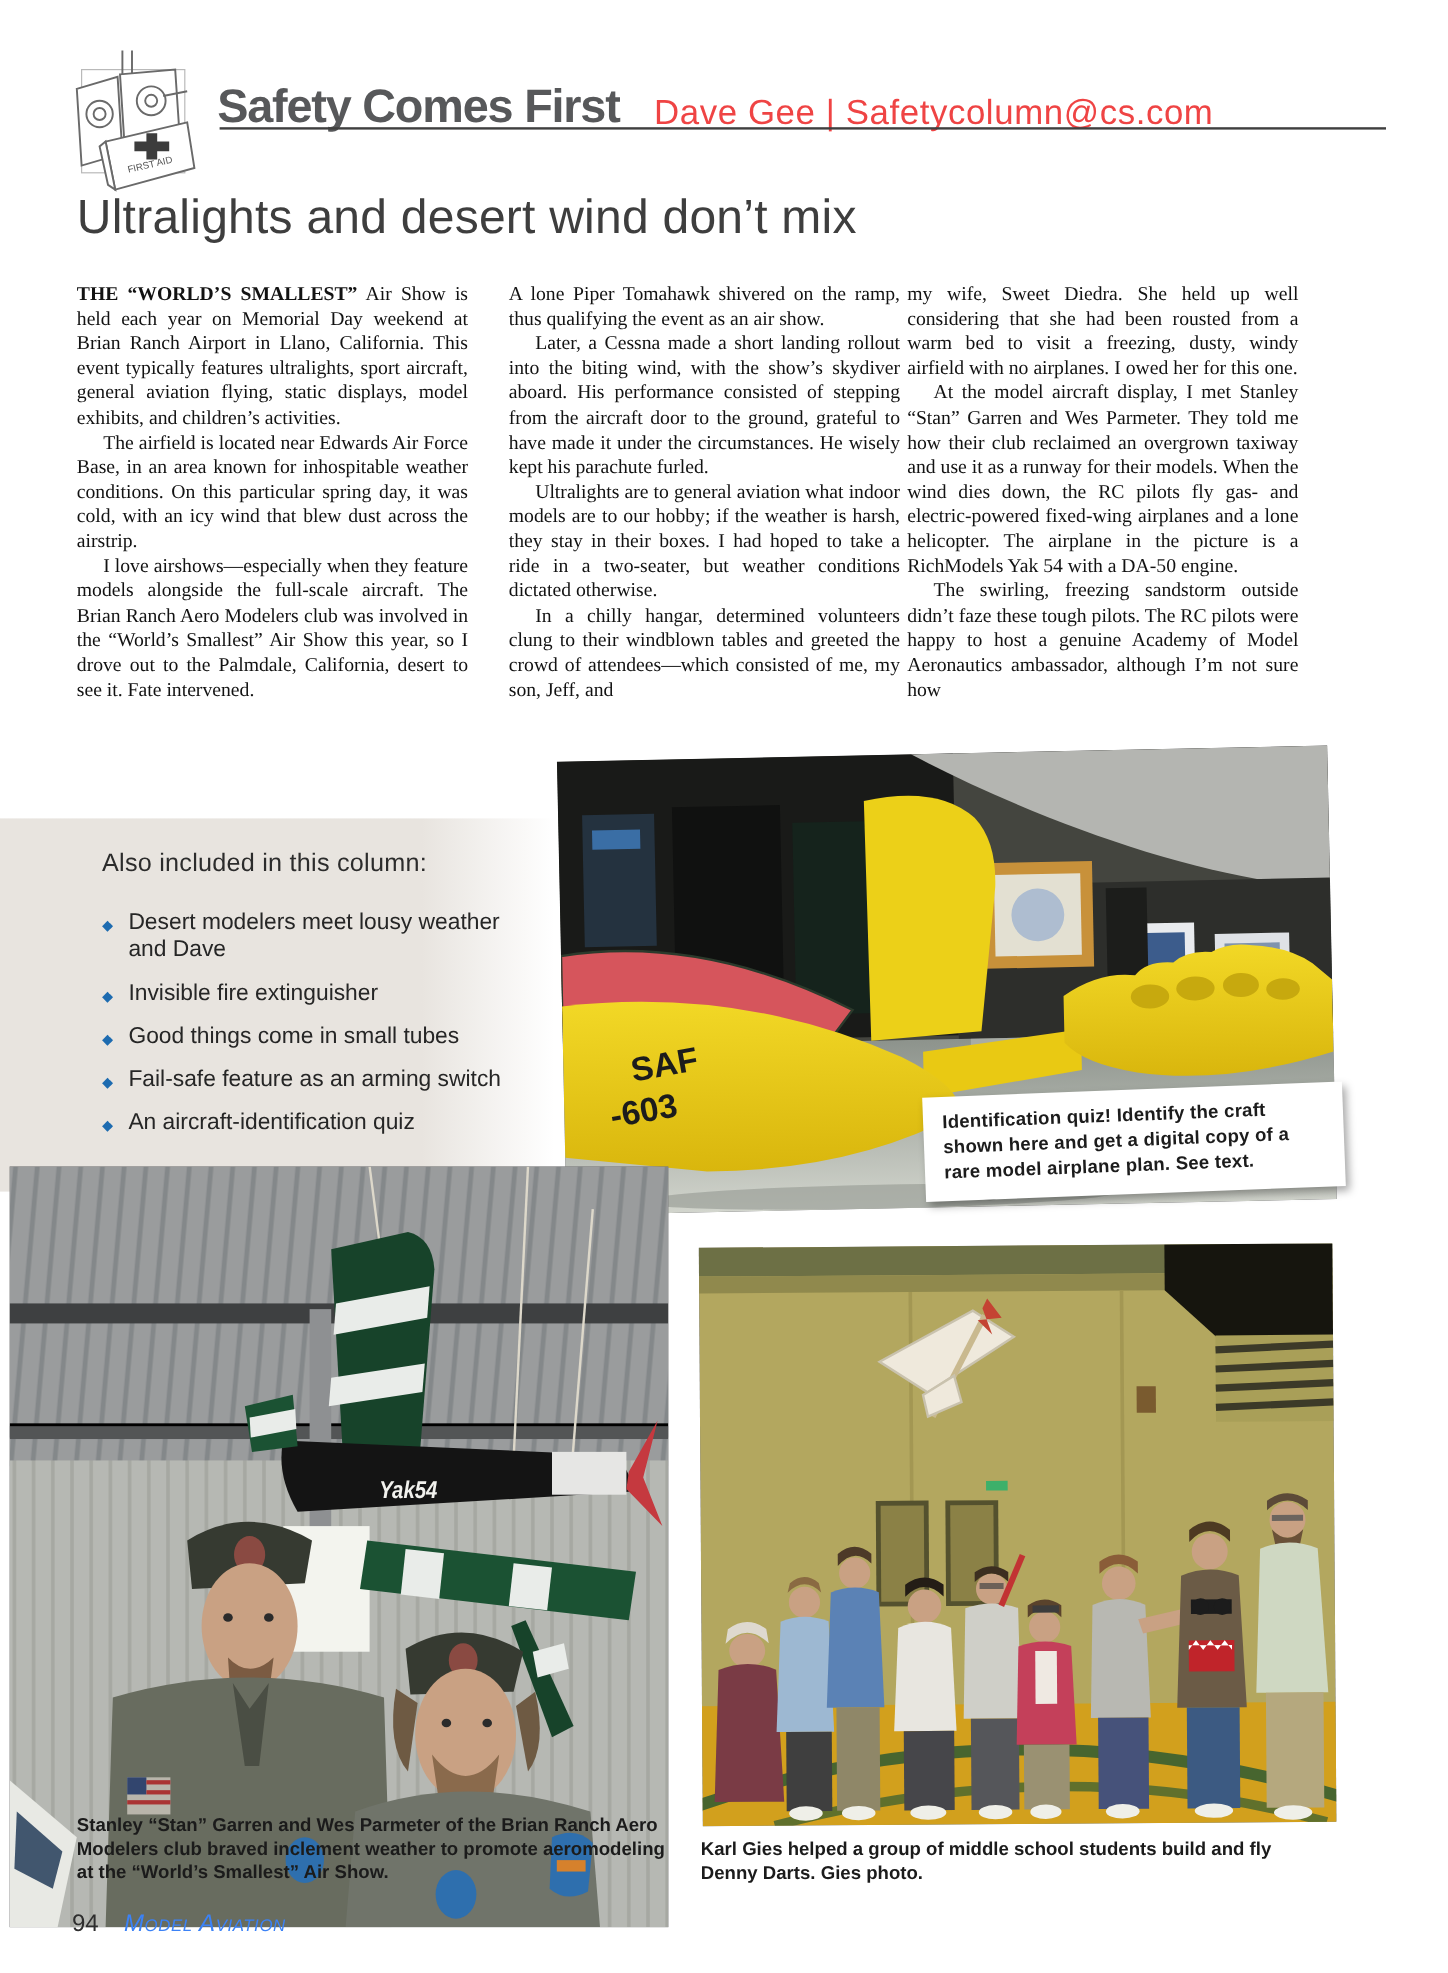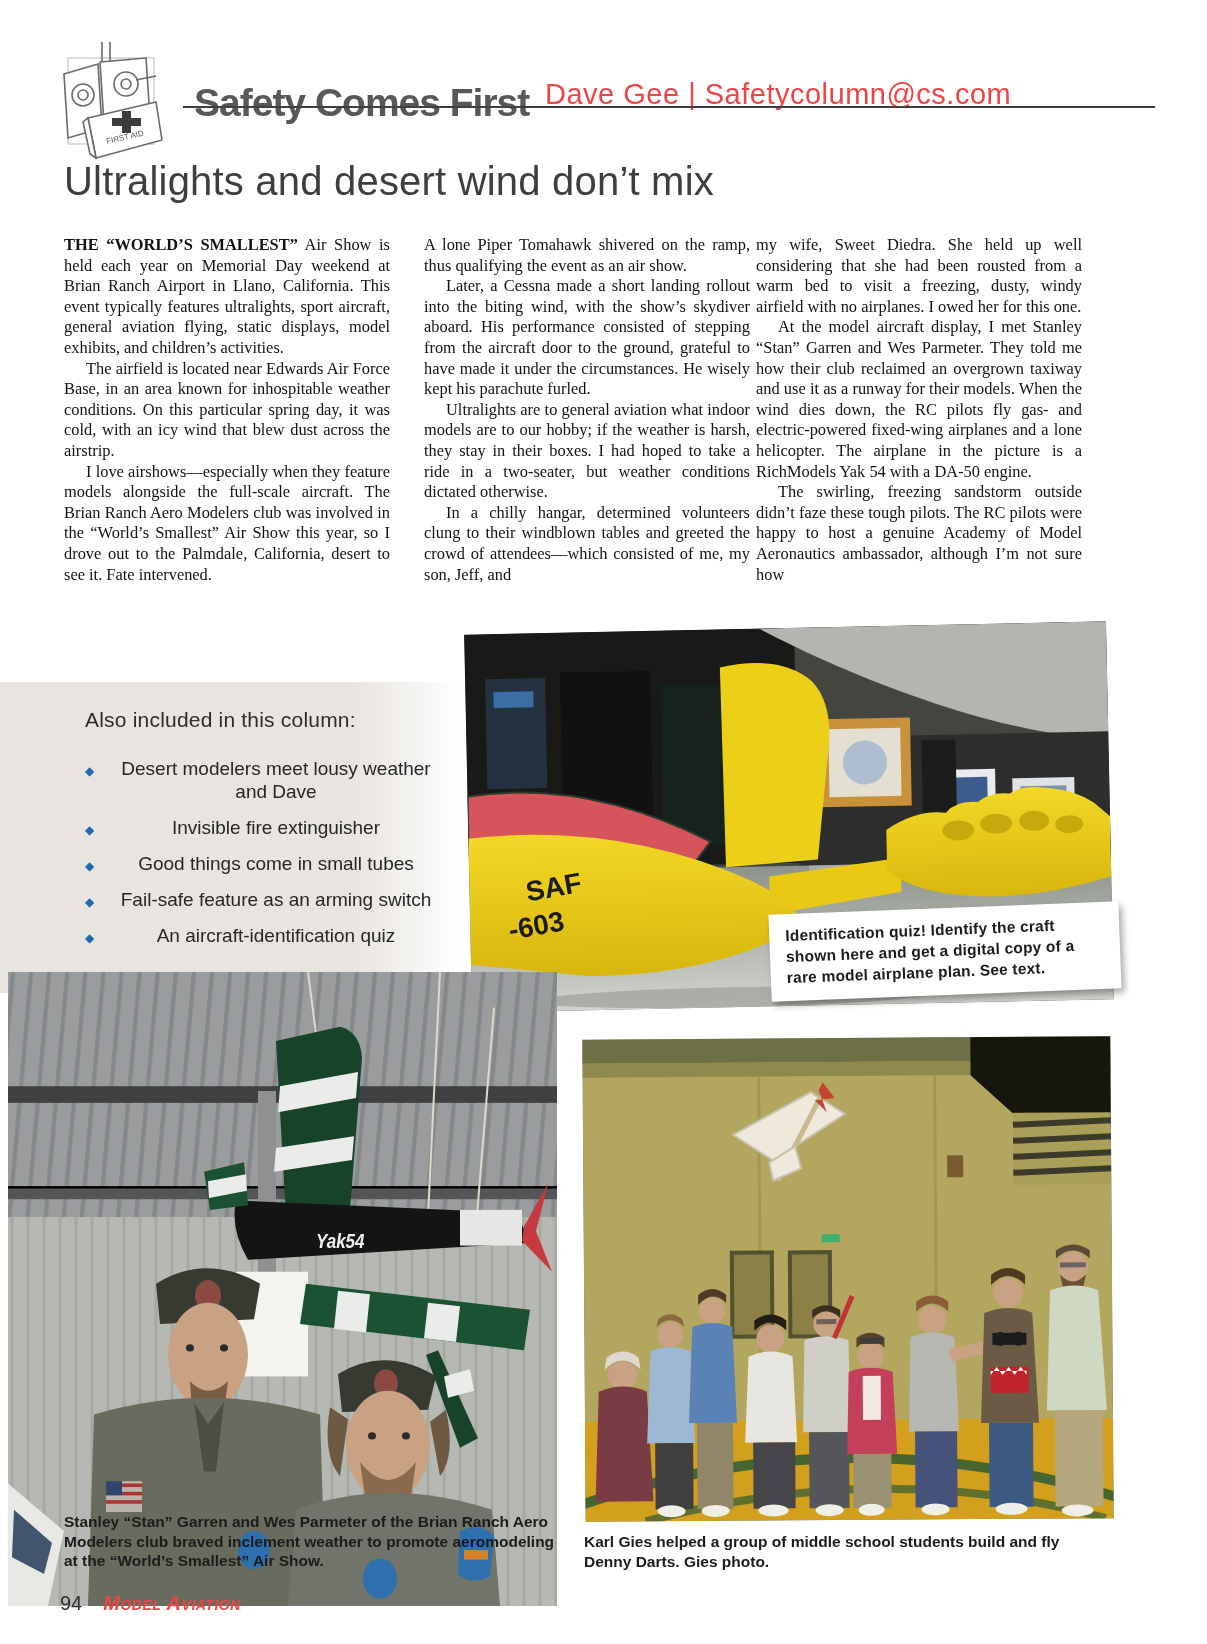--- a/index.html
+++ b/index.html
@@ -1,42 +1,42 @@
 <!DOCTYPE html>
 <html><head>
 <meta charset="utf-8">
 <style>
   html,body{margin:0;padding:0;background:#ffffff;}
   .page{position:relative;width:1207px;height:1644px;background:#ffffff;overflow:hidden;
         font-family:"Liberation Sans",sans-serif;}
 
   
   .hdr-icon{position:absolute;left:50px;top:40px;width:118px;height:124px;}
-  .hdr-title{position:absolute;left:181px;top:70px;margin:13px;font-size:39px;line-height:40px;
+  .hdr-title{position:absolute;left:181px;top:70px;margin:0;font-size:39px;line-height:40px;
              font-weight:700;letter-spacing:-1px;color:#57585a;font-family:"Liberation Sans",sans-serif;}
   .hdr-byline{position:absolute;left:545px;top:79px;font-size:29px;line-height:30px;color:#ef4444;
               font-weight:400;letter-spacing:.5px;font-family:"Liberation Sans",sans-serif;}
   .hdr-rule{position:absolute;left:183px;top:106px;width:972px;height:2px;background:#3f3f3f;}
 
   .article-title{position:absolute;left:64px;top:164px;margin:0;font-size:40px;line-height:34px;
                  font-weight:400;color:#3e3e3e;letter-spacing:.2px;}
 
   
   .col{position:absolute;top:235px;width:326px;font-family:"Liberation Serif",serif;
        font-size:16.4px;line-height:20.6px;color:#121212;text-align:justify;}
   .col p{margin:0;}
   .col p.ind{text-indent:22px;}
   .col-1{left:64px;}
   .col-2{left:424px;}
   .col-3{left:756px;}
   .lead{font-weight:700;}
 
   
   .sidebar{position:absolute;left:0;top:682px;width:462px;height:311px;
-           background:linear-gradient(90deg,#e8e4df 0%,#e8e4df 76%,#ffffff 100%);text-align:center;}
+           background:linear-gradient(90deg,#e8e4df 0%,#e8e4df 76%,#ffffff 100%);}
   .sidebar h3{margin:0;position:absolute;left:85px;top:26px;font-size:21px;font-weight:400;
               color:#2c2c2c;letter-spacing:.2px;}
   .sidebar ul{list-style:none;margin:0;padding:0;position:absolute;left:85px;top:62px;width:360px;}
   .sidebar li{position:relative;padding-left:22px;margin-top:13px;font-size:19px;line-height:23px;
               color:#262626;}
   .sidebar .blt{position:absolute;left:0;top:3px;font-size:12px;color:#1d6bb0;}
 
   
   .photo{position:absolute;overflow:hidden;background:#777;}
   .photo svg{display:block;width:100%;height:100%;}
@@ -48,22 +48,22 @@
             background:#ffffff;transform:rotate(-2.2deg);box-shadow:3px 4px 7px rgba(0,0,0,.35);
             font-size:15.5px;line-height:21px;font-weight:700;color:#1c1c1c;letter-spacing:.2px;}
 
   .caption{position:absolute;font-size:15.5px;line-height:19.5px;font-weight:700;color:#1b1b1b;}
   .cap-hangar{left:64px;top:1512px;width:502px;}
   .cap-gym{left:584px;top:1532px;width:524px;}
 
   
   .footer{position:absolute;left:60px;top:1592px;font-size:20px;color:#2e2e2e;}
   .footer .pgno{font-weight:400;margin-right:21px;}
-  .footer .logo{font-weight:700;font-style:italic;font-variant:small-caps;letter-spacing:.5px;
-                color:#ef4444;}
+  .footer .logo{font-weight:400;font-style:italic;font-variant:small-caps;letter-spacing:.5px;
+                color:#3b82f6;}
 </style>
 </head>
 <body>
 
 <div class="page">
 
   <div class="hdr-icon">
     <svg viewBox="0 0 118 124">
       <g fill="none" stroke="#6a6a6a" stroke-width="1.6">
         <rect x="18" y="18" width="86" height="86" stroke="#b9b9b9" stroke-width="1"></rect>

